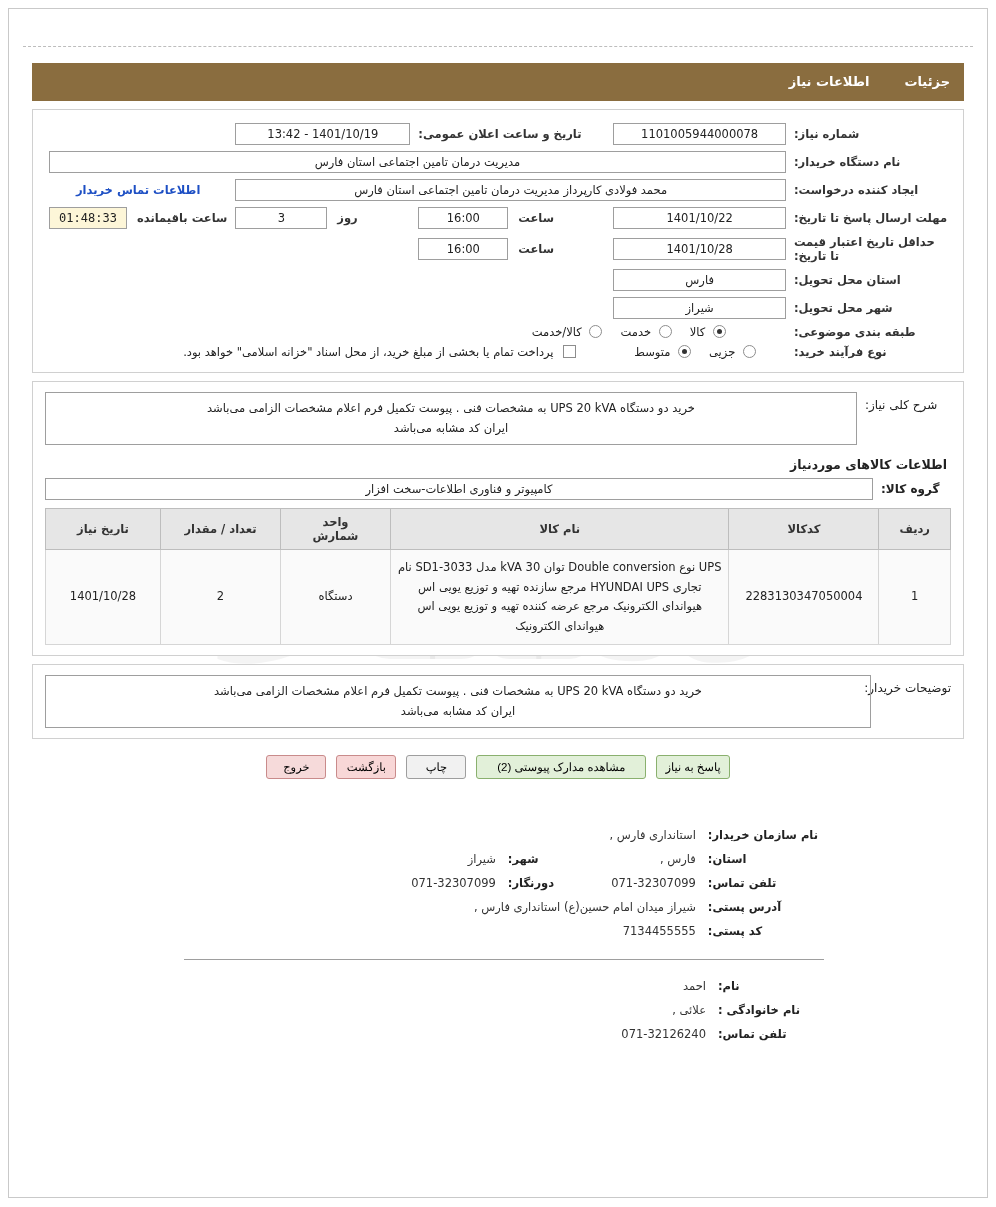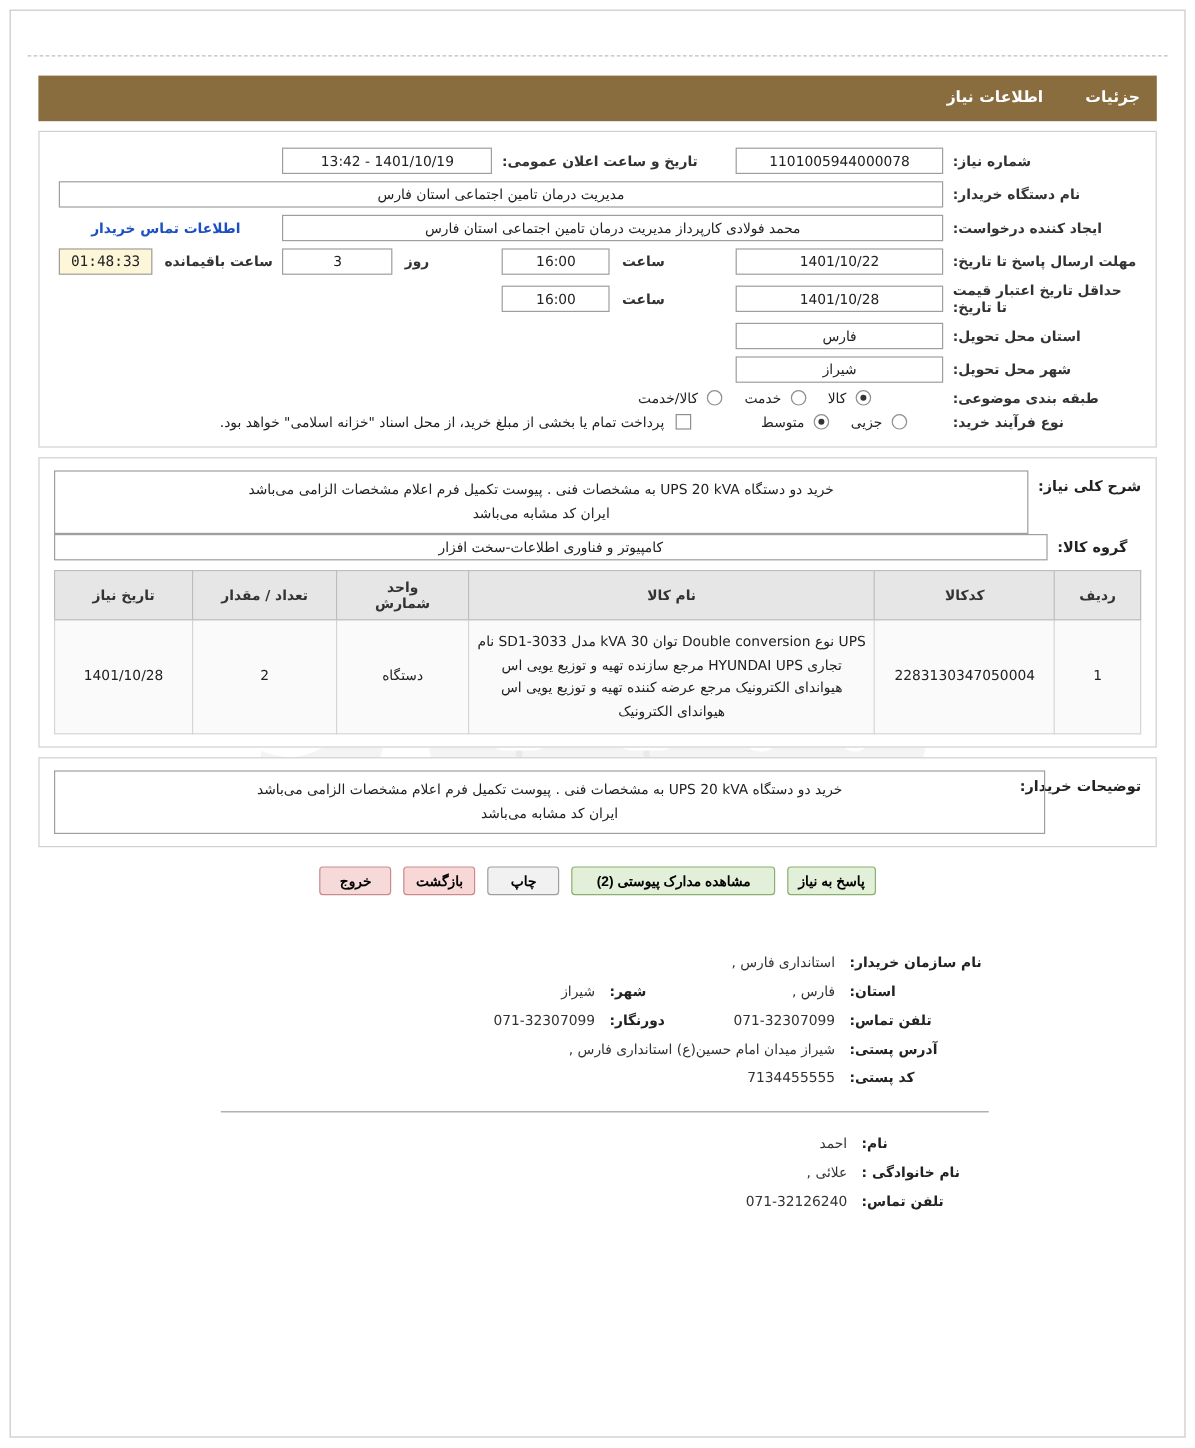--- a/index.html
+++ b/index.html
@@ -135,21 +135,21 @@
     width: 13px; height: 13px;
     border: 1px solid #8d8d8d;
     background: #fff;
     vertical-align: -2px;
     margin-left: 6px;
   }
   .radio-label { font-size: 11.5px; margin-left: 18px; }
   .note-text { font-size: 11.5px; }
   .desc-row { display: flex; align-items: flex-start; gap: 8px; }
   .desc-label {
-    font-weight: bold;
+    font-weight: normal;
     font-size: 12px;
     white-space: nowrap;
     padding-top: 6px;
     width: 86px;
     text-align: left;
   }
   .desc-box {
     flex: 1;
     border: 1px solid #9e9e9e;
     min-height: 40px;
@@ -198,21 +198,20 @@
   .btn {
     border: 1px solid #9e9e9e;
     background: #f1f1f1;
     font-size: 11.5px;
     padding: 4px 8px;
     border-radius: 3px;
     cursor: pointer;
     white-space: nowrap;
     min-width: 60px;
     text-align: center;
-    font-weight: bold;
   }
   .btn.green { background: #e2f0d9; border-color: #8ab06e; }
   .btn.red { background: #f8d7d7; border-color: #c98b8b; }
   .btn.pink { background: #f6dada; border-color: #c98b8b; }
   .contact-panel { margin: 30px 23px 0 23px; }
   .contact-header {
     background: #8a6d3f;
     color: #fff;
     height: 32px;
     line-height: 32px;
@@ -373,20 +372,21 @@
     <div class="panel">
 
       <div class="desc-row">
         <div class="desc-label">شرح کلی نیاز:</div>
         <div class="desc-box">
           <div>خرید دو دستگاه UPS 20 kVA به مشخصات فنی . پیوست تکمیل فرم اعلام مشخصات الزامی می‌باشد</div>
           <div>ایران کد مشابه می‌باشد</div>
         </div>
       </div>
 
+      <div class="subtitle">اطلاعات کالاهای موردنیاز</div>
 
       <div class="group-row">
         <div class="group-label">گروه کالا:</div>
         <div class="fld" style="flex:1">کامپیوتر و فناوری اطلاعات-سخت افزار</div>
       </div>
 
       <table class="grid">
         <thead>
           <tr>
             <th style="width:56px">ردیف</th>

